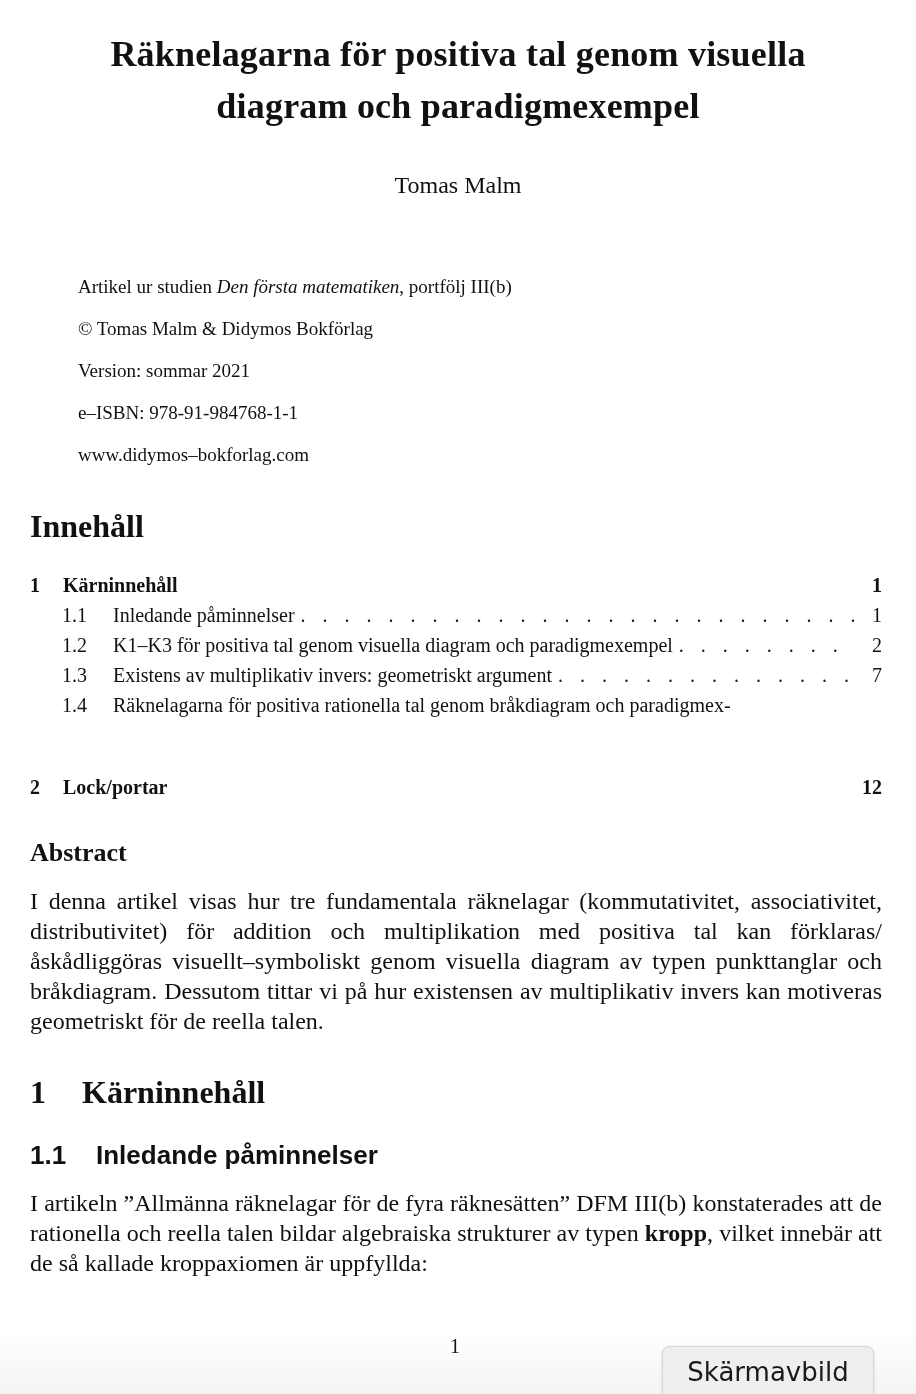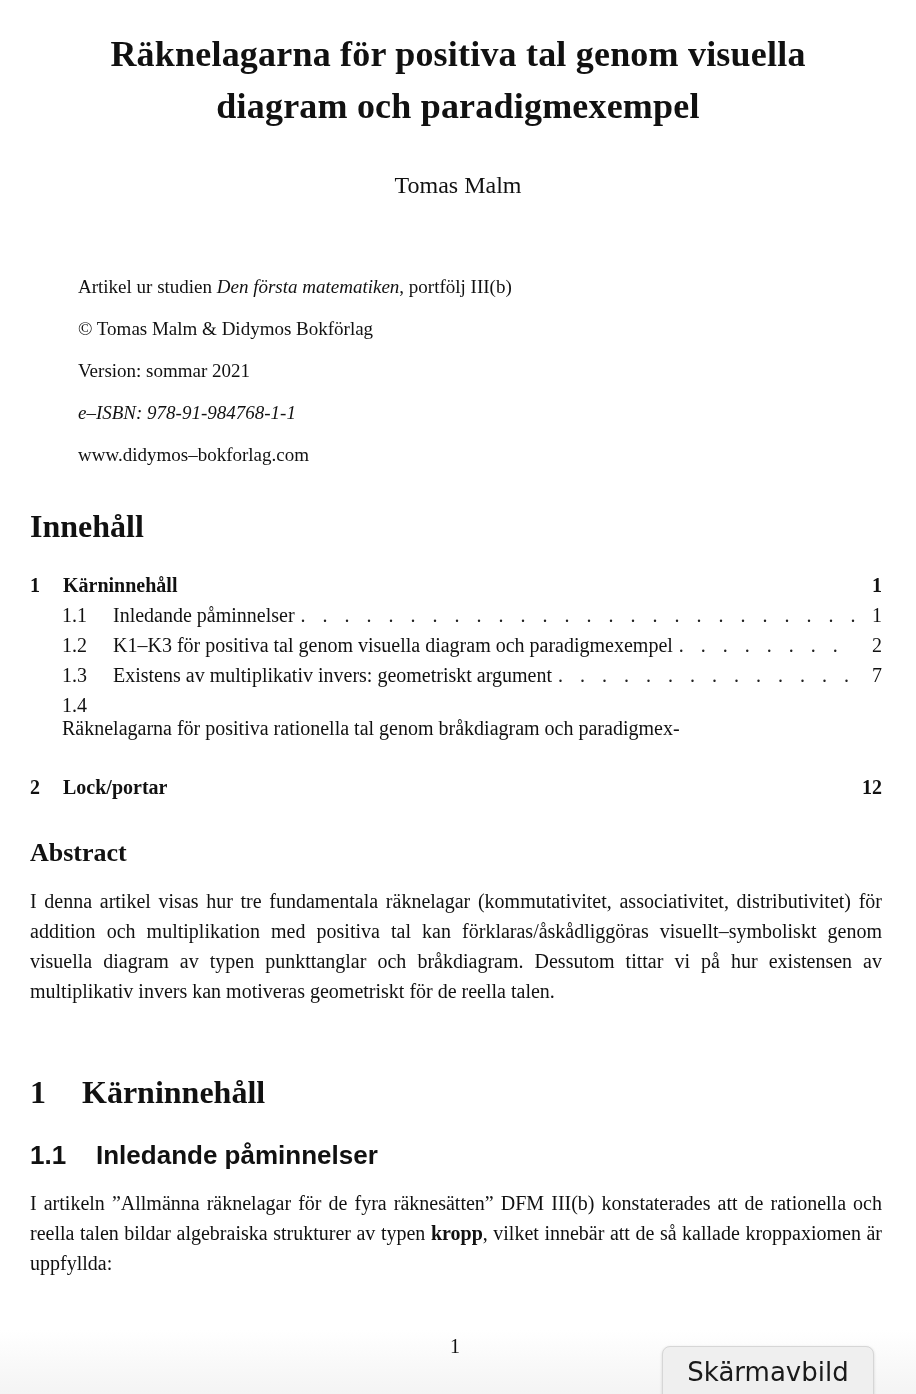--- a/index.html
+++ b/index.html
@@ -16,21 +16,21 @@
   .toc-num { display:inline-block; }
   .toc-row.top .toc-num { width:33px; }
   .toc-row.sub { padding-left:32px; width:820px; }
   .toc-row.sub .toc-num { width:51px; }
   .toc-label { white-space:nowrap; }
   .toc-dots { flex:1; overflow:hidden; white-space:nowrap; color:#222; margin:0 6px; letter-spacing:6px; }
   .toc-dots::after { content:". . . . . . . . . . . . . . . . . . . . . . . . . . . . . . . . . . . . . . . . . . . . . . . . . . . . . . . . . . ."; }
   .toc-page { min-width:20px; text-align:right; }
   .toc-spacer { flex:1; }
   .h-abs { position:absolute; left:30px; top:838px; font-size:26px; font-weight:bold; font-family:"Liberation Serif", serif; }
-  .para { position:absolute; left:30px; width:852px; font-size:20px; line-height:30px; text-align:justify; font-family:"Liberation Serif", serif; }
+  .para { position:absolute; left:30px; width:852px; font-size:24px; line-height:30px; text-align:justify; font-family:"Liberation Serif", serif; }
   .h-sec { position:absolute; left:30px; top:1074px; font-size:32px; font-weight:bold; font-family:"Liberation Serif", serif; }
   .h-sec .num { display:inline-block; width:52px; }
   .h-sub { position:absolute; left:30px; top:1140px; font-size:26px; font-weight:bold; font-family:Liberation Sans, sans-serif; }
   .h-sub .num { display:inline-block; width:66px; }
   .pagenum { position:absolute; left:0; width:910px; top:1335px; text-align:center; font-size:20px; font-family:"Liberation Serif", serif; }
   .bottom-fade { position:absolute; left:0; top:1330px; width:916px; height:64px; background:linear-gradient(#ffffff, #f4f4f4); }
   .screenshot-btn { position:absolute; left:662px; top:1346px; width:210px; height:54px; background:#efefef; border:1px solid #d6d6d6; border-radius:8px; box-shadow:0 1px 3px rgba(0,0,0,0.15); font-family:"DejaVu Sans", sans-serif; font-size:26px; color:#1a1a1a; text-align:center; line-height:50px; }
 </style>
 </head>
 <body>
@@ -38,21 +38,21 @@
 <div class="page">
   <div class="title">
     <div>Räknelagarna för positiva tal genom visuella</div>
     <div>diagram och paradigmexempel</div>
   </div>
   <div class="author">Tomas Malm</div>
 
   <div class="meta" style="top:276px;"><span>Artikel ur studien </span><i>Den första matematiken</i><span>, portfölj III(b)</span></div>
   <div class="meta" style="top:318px;">© Tomas Malm &amp; Didymos Bokförlag</div>
   <div class="meta" style="top:360px;">Version: sommar 2021</div>
-  <div class="meta" style="top:402px;font-style:italic;">e–ISBN: 978-91-984768-1-1</div>
+  <div class="meta" style="top:402px;">e–ISBN: 978-91-984768-1-1</div>
   <div class="meta" style="top:444px;">www.didymos–bokforlag.com</div>
 
   <div class="h-toc">Innehåll</div>
 
   <div class="toc-row top" style="top:574px;">
     <span class="toc-num">1</span>
     <span class="toc-label">Kärninnehåll</span>
     <span class="toc-spacer"></span>
     <span class="toc-page">1</span>
   </div>
@@ -67,21 +67,21 @@
     <span class="toc-label">K1–K3 för positiva tal genom visuella diagram och paradigmexempel</span>
     <span class="toc-dots"></span>
     <span class="toc-page">2</span>
   </div>
   <div class="toc-row sub" style="top:664px;">
     <span class="toc-num">1.3</span>
     <span class="toc-label">Existens av multiplikativ invers: geometriskt argument</span>
     <span class="toc-dots"></span>
     <span class="toc-page">7</span>
   </div>
-  <div class="toc-row sub" style="top:694px;flex-direction:column;">
+  <div class="toc-row sub" style="top:694px;">
     <span class="toc-num">1.4</span>
     <span class="toc-label">Räknelagarna för positiva rationella tal genom bråkdiagram och paradigmex-</span>
   </div>
   <div class="toc-row top" style="top:776px;">
     <span class="toc-num">2</span>
     <span class="toc-label">Lock/portar</span>
     <span class="toc-spacer"></span>
     <span class="toc-page">12</span>
   </div>
 

